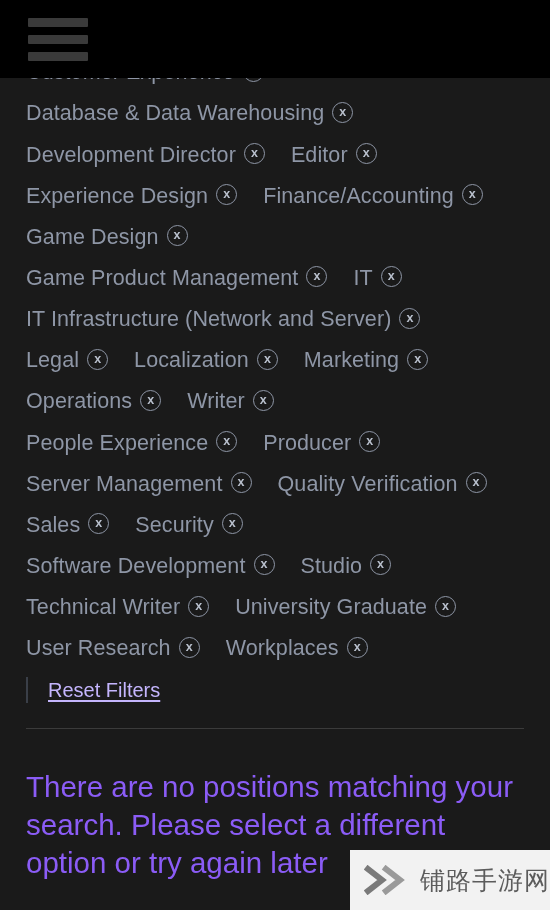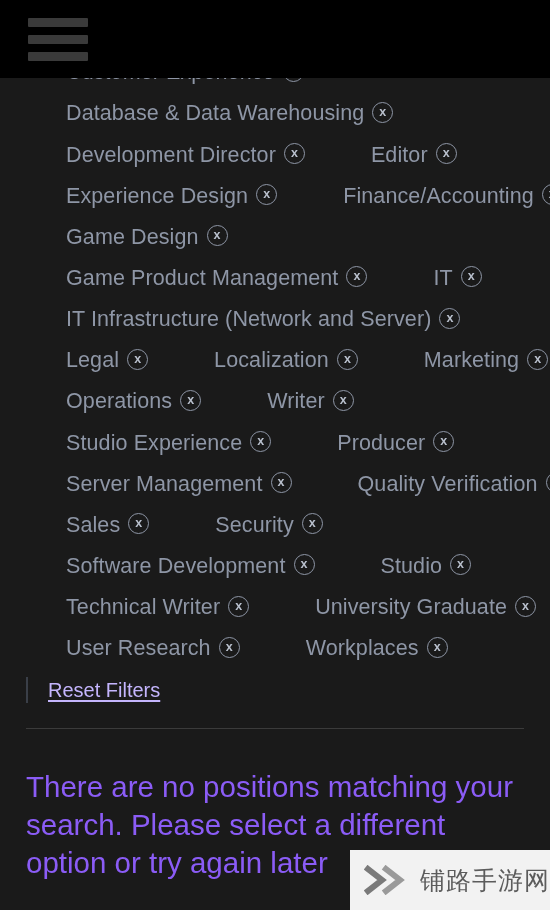--- a/index.html
+++ b/index.html
@@ -37,21 +37,20 @@
     line-height: 40px;
     white-space: nowrap;
   }
 
   .tag {
     display: inline-block;
     vertical-align: middle;
     margin-right: 26px;
     cursor: pointer;
     white-space: nowrap;
-    margin-left: 40px;
   }
   .tag:last-child { margin-right: 0; }
 
   .tag-label {
     display: inline-block;
     vertical-align: middle;
     font-size: 21.5px;
     color: #8e96a6;
     letter-spacing: .1px;
     font-weight: 400;
@@ -209,21 +208,21 @@
       <div class="filter-row"><span class="tag"><span class="tag-label">Corporate Development</span><span class="tag-x">x</span></span></div>
       <div class="filter-row"><span class="tag"><span class="tag-label">Customer Experience</span><span class="tag-x">x</span></span></div>
       <div class="filter-row"><span class="tag"><span class="tag-label">Database &amp; Data Warehousing</span><span class="tag-x">x</span></span></div>
       <div class="filter-row"><span class="tag"><span class="tag-label">Development Director</span><span class="tag-x">x</span></span><span class="tag"><span class="tag-label">Editor</span><span class="tag-x">x</span></span></div>
       <div class="filter-row"><span class="tag"><span class="tag-label">Experience Design</span><span class="tag-x">x</span></span><span class="tag"><span class="tag-label">Finance/Accounting</span><span class="tag-x">x</span></span></div>
       <div class="filter-row"><span class="tag"><span class="tag-label">Game Design</span><span class="tag-x">x</span></span></div>
       <div class="filter-row"><span class="tag"><span class="tag-label">Game Product Management</span><span class="tag-x">x</span></span><span class="tag"><span class="tag-label">IT</span><span class="tag-x">x</span></span></div>
       <div class="filter-row"><span class="tag"><span class="tag-label">IT Infrastructure (Network and Server)</span><span class="tag-x">x</span></span></div>
       <div class="filter-row"><span class="tag"><span class="tag-label">Legal</span><span class="tag-x">x</span></span><span class="tag"><span class="tag-label">Localization</span><span class="tag-x">x</span></span><span class="tag"><span class="tag-label">Marketing</span><span class="tag-x">x</span></span></div>
       <div class="filter-row"><span class="tag"><span class="tag-label">Operations</span><span class="tag-x">x</span></span><span class="tag"><span class="tag-label">Writer</span><span class="tag-x">x</span></span></div>
-      <div class="filter-row"><span class="tag"><span class="tag-label">Studio Experience</span><span class="tag-x">x</span></span><span class="tag"><span class="tag-label">Producer</span><span class="tag-x">x</span></span></div>
+      <div class="filter-row"><span class="tag"><span class="tag-label">People Experience</span><span class="tag-x">x</span></span><span class="tag"><span class="tag-label">Producer</span><span class="tag-x">x</span></span></div>
       <div class="filter-row"><span class="tag"><span class="tag-label">Server Management</span><span class="tag-x">x</span></span><span class="tag"><span class="tag-label">Quality Verification</span><span class="tag-x">x</span></span></div>
       <div class="filter-row"><span class="tag"><span class="tag-label">Sales</span><span class="tag-x">x</span></span><span class="tag"><span class="tag-label">Security</span><span class="tag-x">x</span></span></div>
       <div class="filter-row"><span class="tag"><span class="tag-label">Software Development</span><span class="tag-x">x</span></span><span class="tag"><span class="tag-label">Studio</span><span class="tag-x">x</span></span></div>
       <div class="filter-row"><span class="tag"><span class="tag-label">Technical Writer</span><span class="tag-x">x</span></span><span class="tag"><span class="tag-label">University Graduate</span><span class="tag-x">x</span></span></div>
       <div class="filter-row"><span class="tag"><span class="tag-label">User Research</span><span class="tag-x">x</span></span><span class="tag"><span class="tag-label">Workplaces</span><span class="tag-x">x</span></span></div>
       <div class="reset-row">
         <span class="reset-bar"></span>
         <span class="reset-link">Reset Filters</span>
       </div>
     </div>

